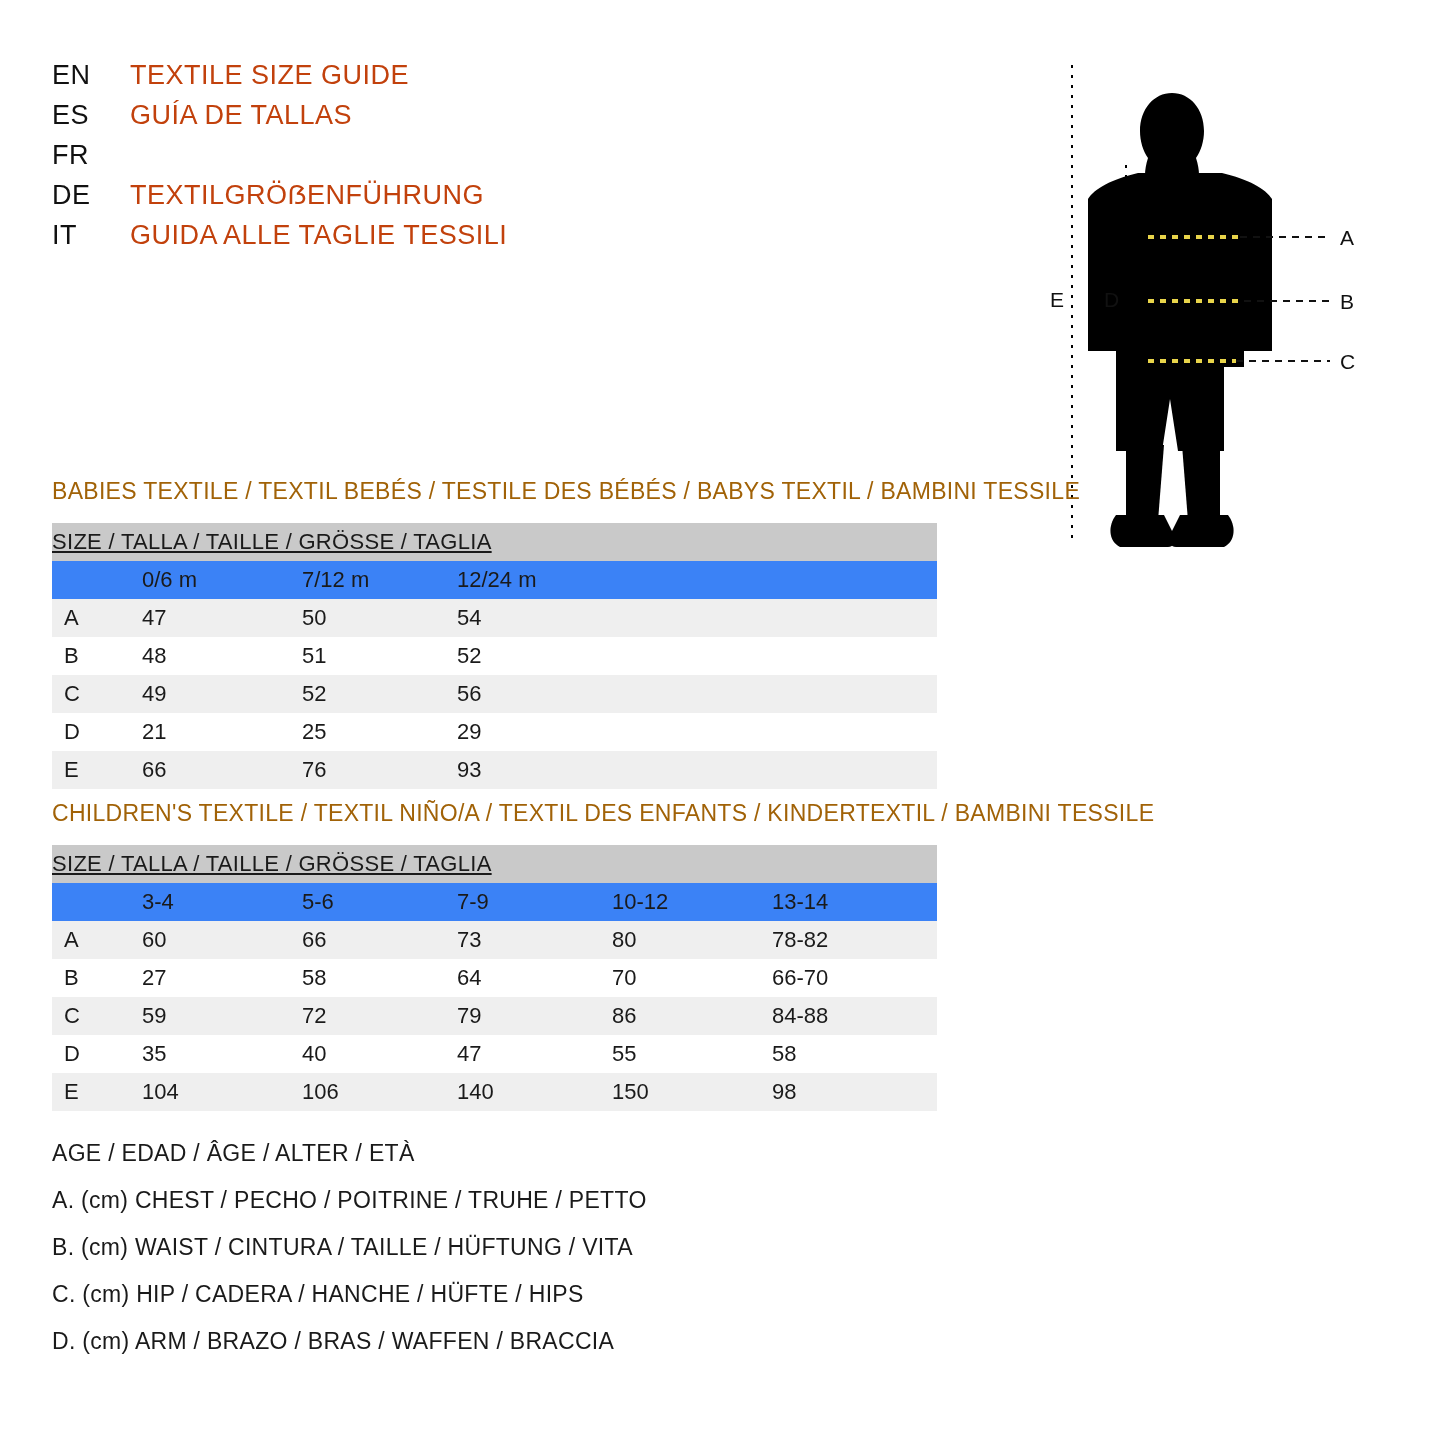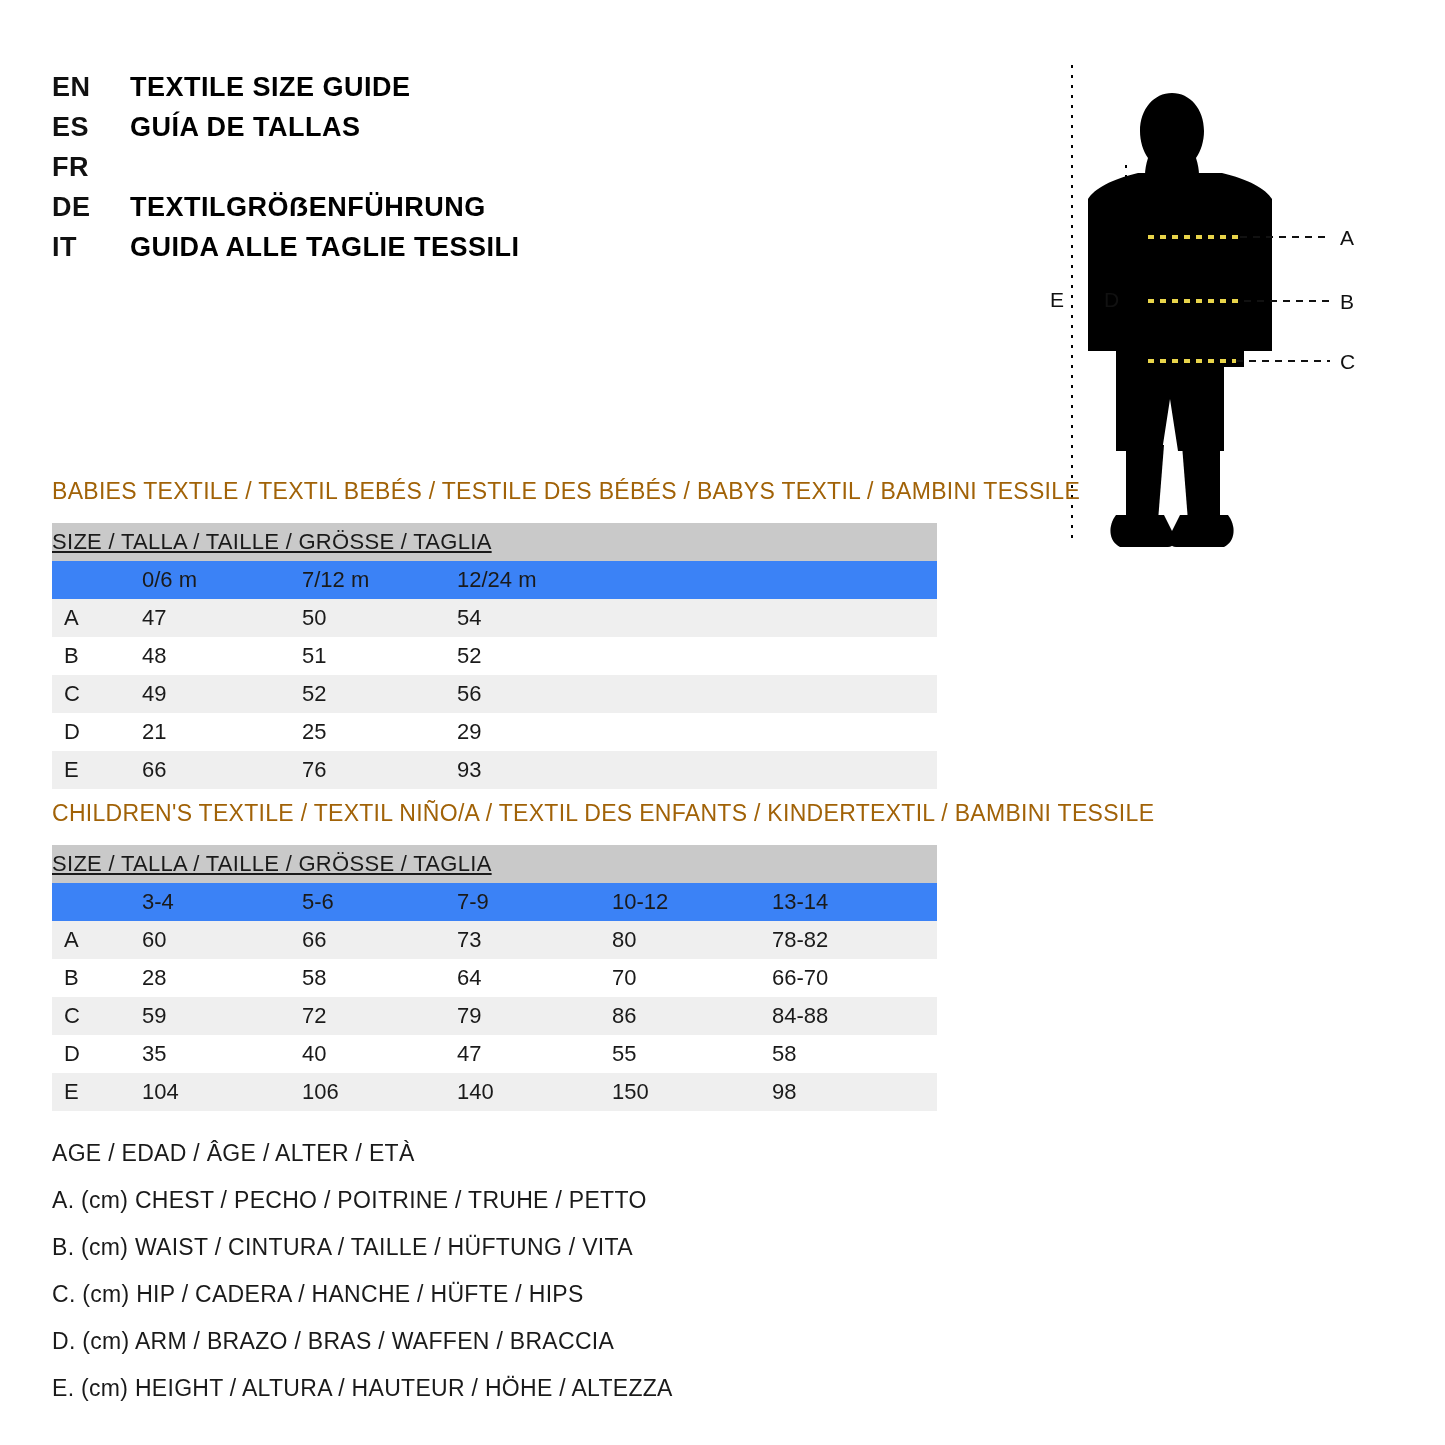--- a/index.html
+++ b/index.html
@@ -19,40 +19,39 @@
     position: relative;
     width: 1445px;
     height: 1445px;
     box-sizing: border-box;
     padding: 60px 50px 0 50px;
   }
 
   
   .titles {
     position: absolute;
-    top: 72px;
+    top: 60px;
     left: 52px;
     width: 640px;
-    font-weight: bold;
   }
   .title-row {
     display: flex;
     align-items: baseline;
     margin-bottom: 9px;
   }
   .title-lang {
     width: 78px;
     font-size: 27px;
     letter-spacing: 0.5px;
     color: #111;
   }
   .title-text {
     font-size: 27px;
     letter-spacing: 0.5px;
-    color: #000000;
+    color: #c2410c;
   }
 
   
   .figure {
     position: absolute;
     top: 45px;
     right: 35px;
     width: 380px;
     height: 540px;
   }
@@ -271,21 +270,21 @@
         <tr class="row-shade">
           <td class="rowlabel">A</td>
           <td class="val-pad">60</td>
           <td class="val-pad">66</td>
           <td class="val-pad">73</td>
           <td class="val-pad">80</td>
           <td class="val-pad">78-82</td>
         </tr>
         <tr class="row-plain">
           <td class="rowlabel">B</td>
-          <td class="val-pad">28</td>
+          <td class="val-pad">27</td>
           <td class="val-pad">58</td>
           <td class="val-pad">64</td>
           <td class="val-pad">70</td>
           <td class="val-pad">66-70</td>
         </tr>
         <tr class="row-shade">
           <td class="rowlabel">C</td>
           <td class="val-pad">59</td>
           <td class="val-pad">72</td>
           <td class="val-pad">79</td>
@@ -311,16 +310,15 @@
       </tbody>
     </table>
   </div>
 
   <div class="legend">
     <div class="legend-line">AGE / EDAD / ÂGE / ALTER / ETÀ</div>
     <div class="legend-line">A. (cm) CHEST / PECHO / POITRINE / TRUHE / PETTO</div>
     <div class="legend-line">B. (cm) WAIST / CINTURA / TAILLE / HÜFTUNG / VITA</div>
     <div class="legend-line">C. (cm) HIP / CADERA / HANCHE / HÜFTE / HIPS</div>
     <div class="legend-line">D. (cm) ARM / BRAZO / BRAS / WAFFEN / BRACCIA</div>
-    <div class="legend-line">E. (cm) HEIGHT / ALTURA / HAUTEUR / HÖHE / ALTEZZA</div>
   </div>
 
 </div>
 
 </body></html>

